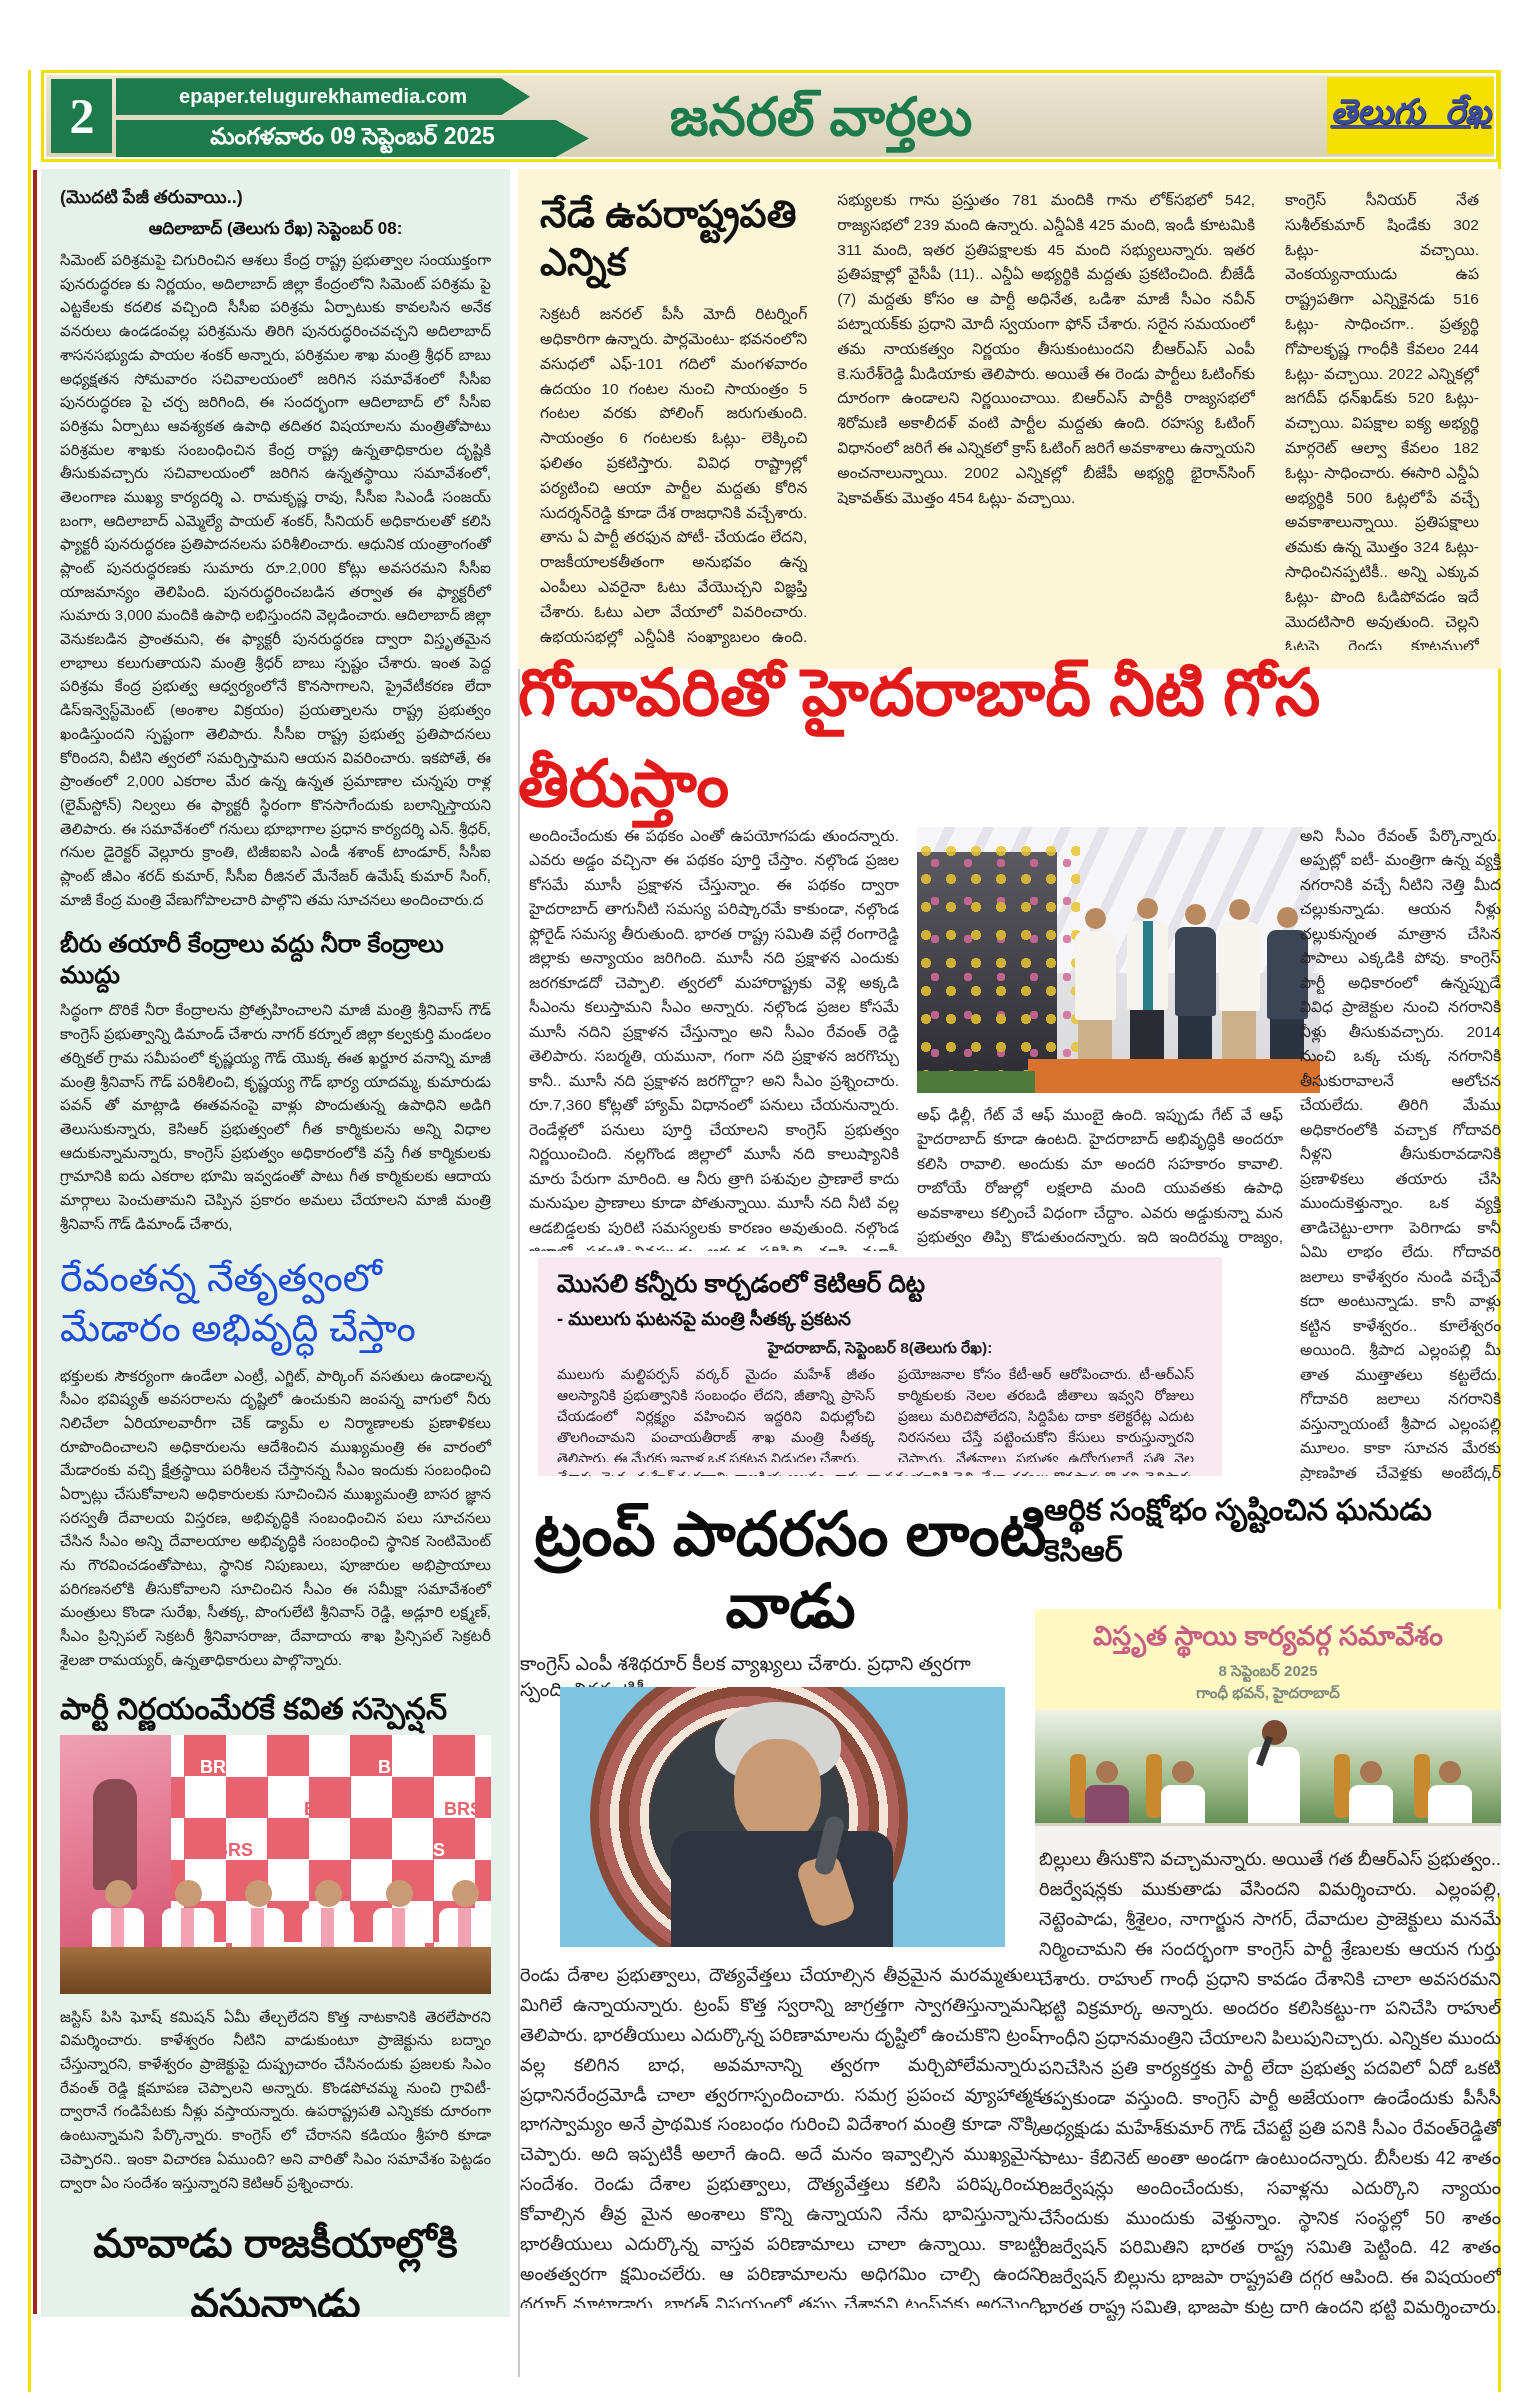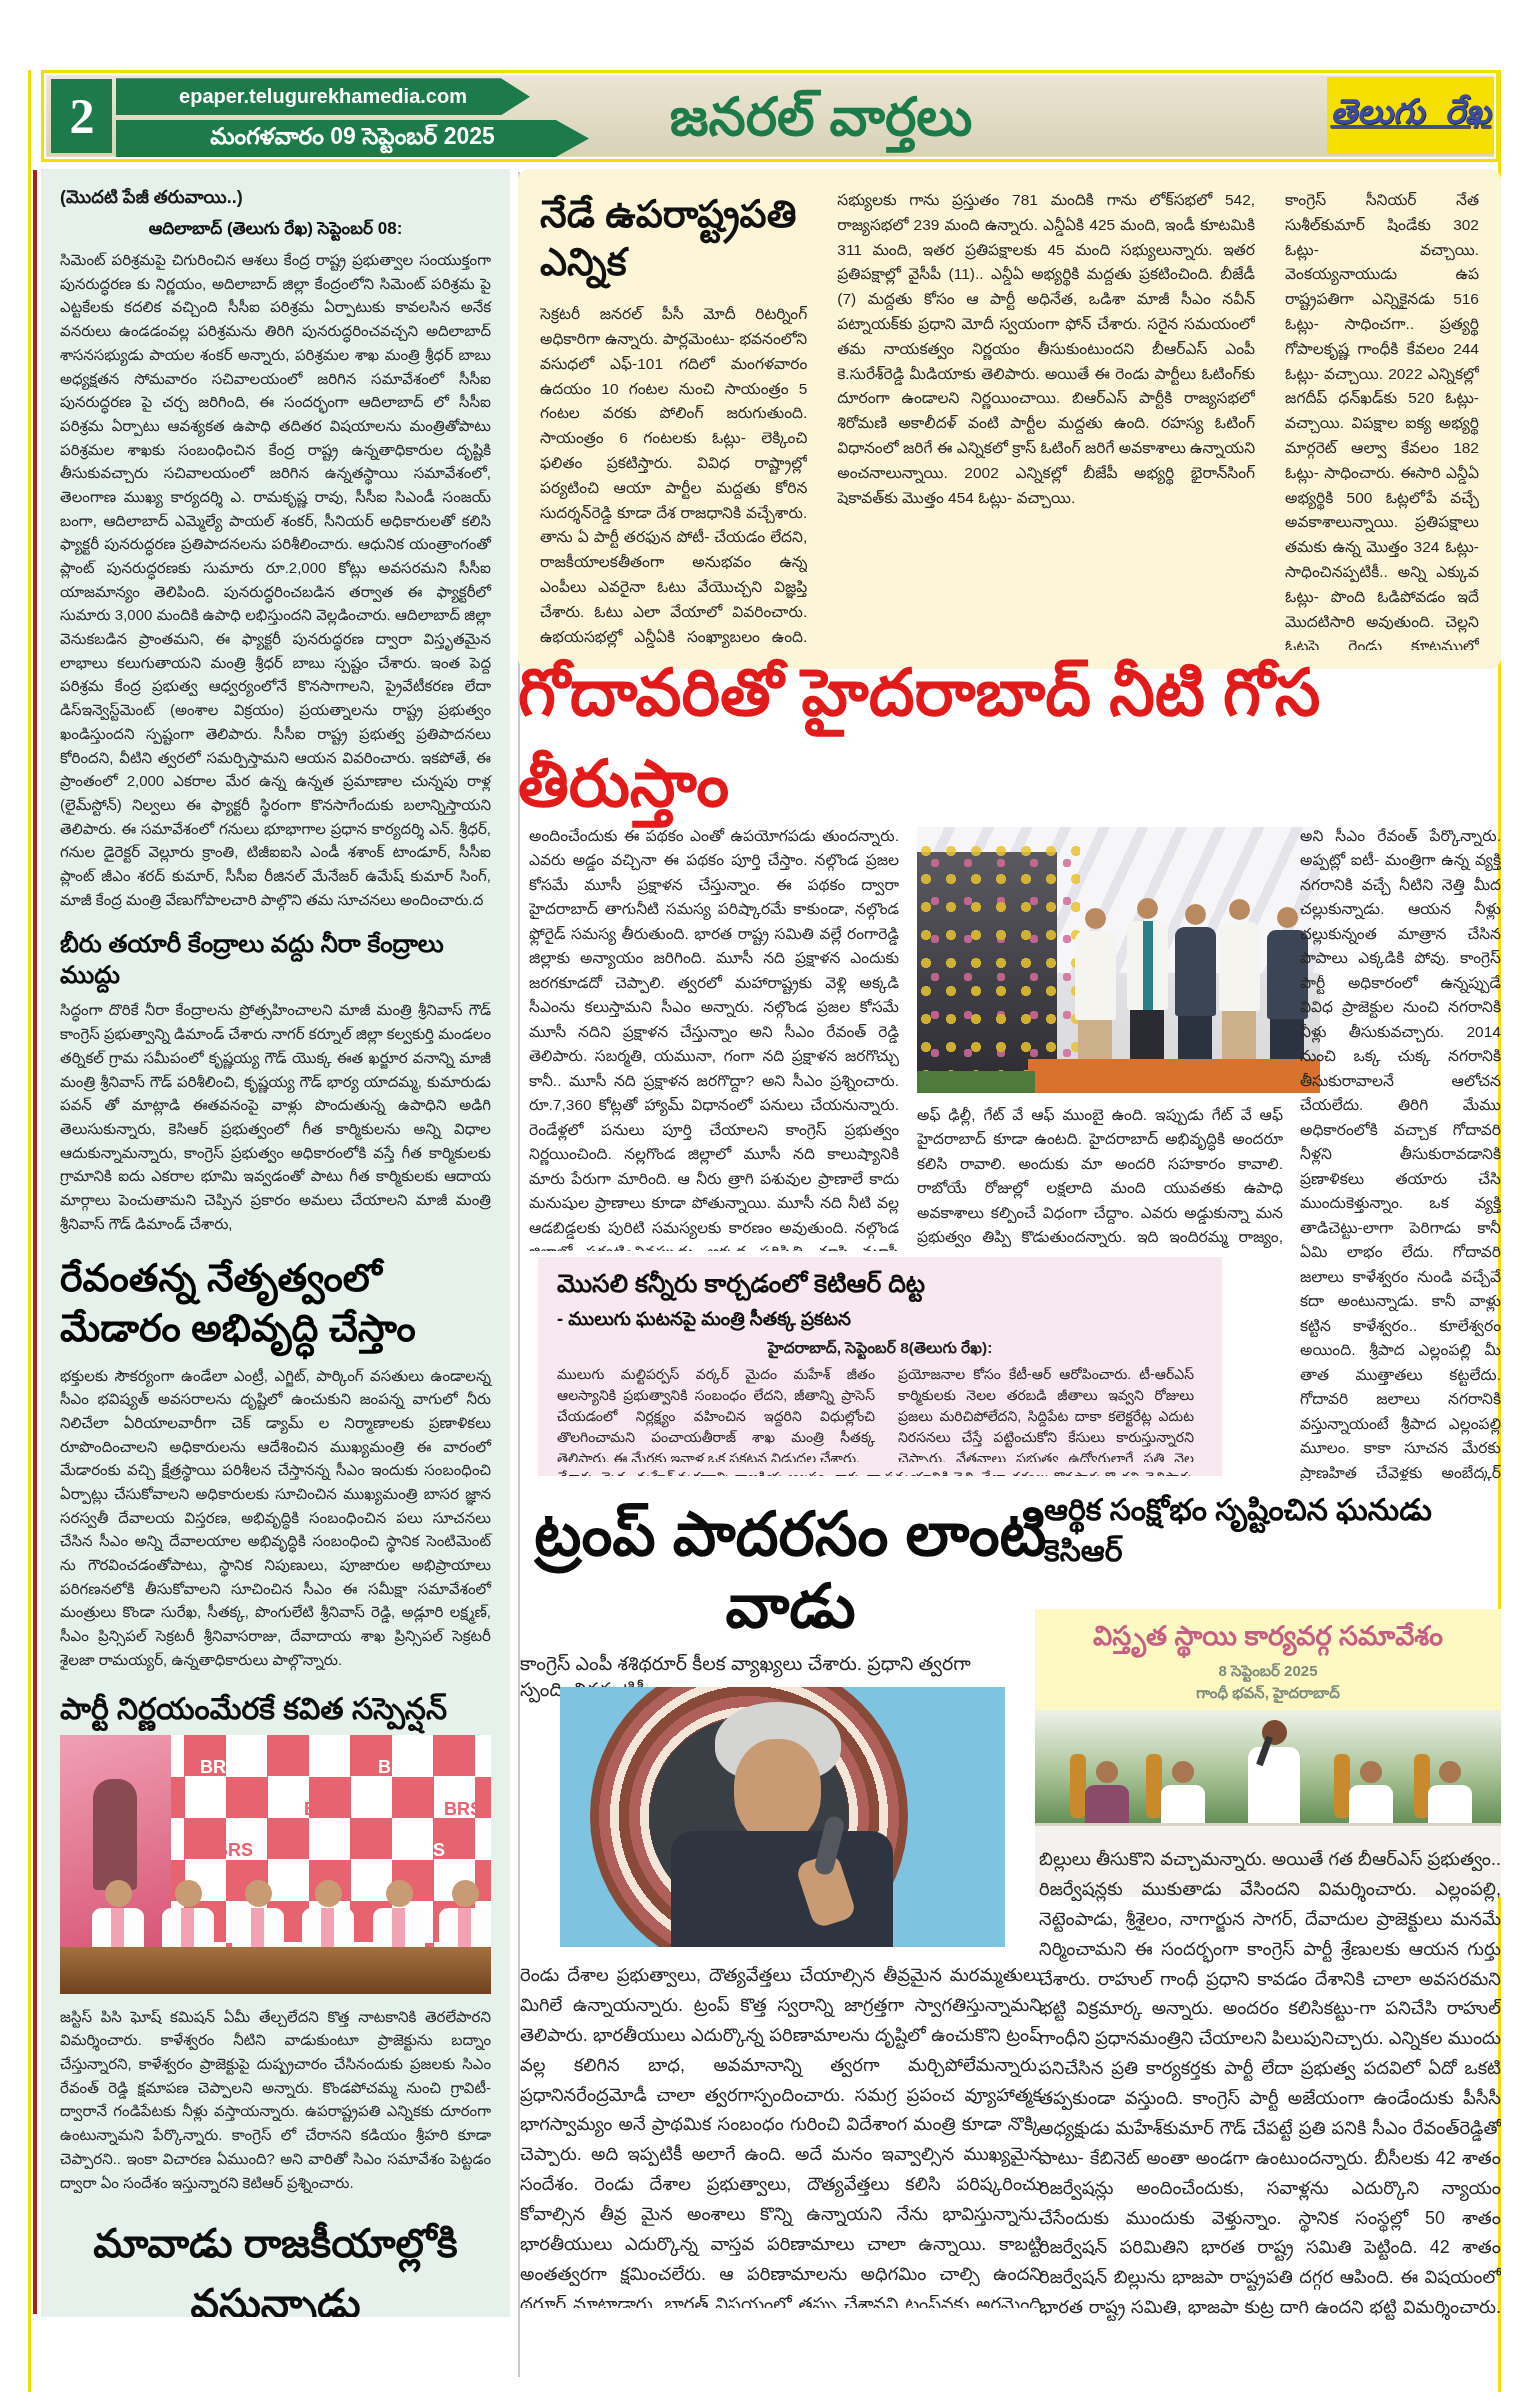--- a/index.html
+++ b/index.html
@@ -29,21 +29,21 @@
              align-items:center;justify-content:center;font-family:Liberation Mono, monospace;}
   #brand-box span{color:#3c4da0;font-size:34px;font-weight:bold;font-style:italic;
                   text-decoration:underline;text-shadow:0.7px 0.7px 0 #222;}
 
   
   #sidebar{left:41px;top:169px;width:469px;height:2148px;background:#e6f1ec;
            box-sizing:border-box;padding:13.3px 19px;}
   .kicker{font-size:18px;font-weight:bold;color:#1a1a1a;margin:4.4px 0 7.4px;}
   .h-black-lg{font-size:30px;line-height:1.25;font-weight:bold;color:#0e0e0e;margin:3px 0 7.4px;}
   .h-black-md{font-size:24.4px;line-height:1.3;font-weight:bold;color:#0e0e0e;margin:16.3px 0 7.4px;}
-  .h-green{font-size:38px;line-height:1.3;font-weight:bold;color:#000000;margin:19px 0 10.4px;}
+  .h-green{font-size:38px;line-height:1.3;font-weight:normal;color:#1d4ed8;margin:19px 0 10.4px;}
   .h-black-xl{font-size:40px;line-height:1.5;font-weight:bold;color:#0e0e0e;text-align:center;margin:19px 0 10.4px;}
   .dateline{font-size:17px;font-weight:bold;text-align:center;margin:0 0 6px;color:#111;}
   .body{font-size:15px;line-height:1.58;color:#262626;}
   .body-lg{font-size:18px;line-height:1.66;color:#262626;}
 
   
   #brs-photo{position:relative;width:100%;height:259px;margin:7.4px 0 10.4px;overflow:hidden;
              background:repeating-conic-gradient(#e7636f 0% 25%,#ffffff 0% 50%) 0 0/83px 83px;}
   .brs-tag{position:absolute;color:#fff;font-weight:bold;font-size:18px;}
   .brs-tag.alt{color:#e7636f;}
@@ -53,21 +53,21 @@
                    background:#8a4a52;border-radius:19px 19px 4.4px 4.4px;}
   #brs-table{position:absolute;left:0;bottom:0;width:100%;height:47px;
              background:linear-gradient(#a4703f,#6e431f);}
   .fig{position:absolute;width:56px;}
   .fig .head{width:27px;height:27px;border-radius:50%;background:#c99b74;margin:0 auto;}
   .fig .torso{width:52px;height:43px;border-radius:9px 9px 0 0;background:#fdfdfd;margin:1.5px auto 0;position:relative;}
   .fig .scarf{position:absolute;left:19px;top:0;width:13.3px;height:43px;background:#f2a2b2;}
 
   
   #vp-box{left:518px;top:169px;width:983px;height:500px;background:#fcf5d8;box-sizing:border-box;
-          padding:19px 22px;display:flex;gap:30px;border-radius:11px;}
+          padding:19px 22px;display:flex;gap:30px;}
   #vp-box .c1{width:277px;}
   #vp-box .c2{width:433px;}
   #vp-box .c3{width:201px;}
   #vp-headline{font-size:38px;line-height:1.25;font-weight:bold;color:#111;margin:3px 0 16.3px;}
   .vp-body{font-size:15.5px;line-height:1.6;color:#262626;}
 
   
   #god-headline{left:518px;top:679px;width:983px;height:133px;display:flex;align-items:center;
                 justify-content:center;color:#e21a1a;font-size:65px;font-weight:bold;}
 

